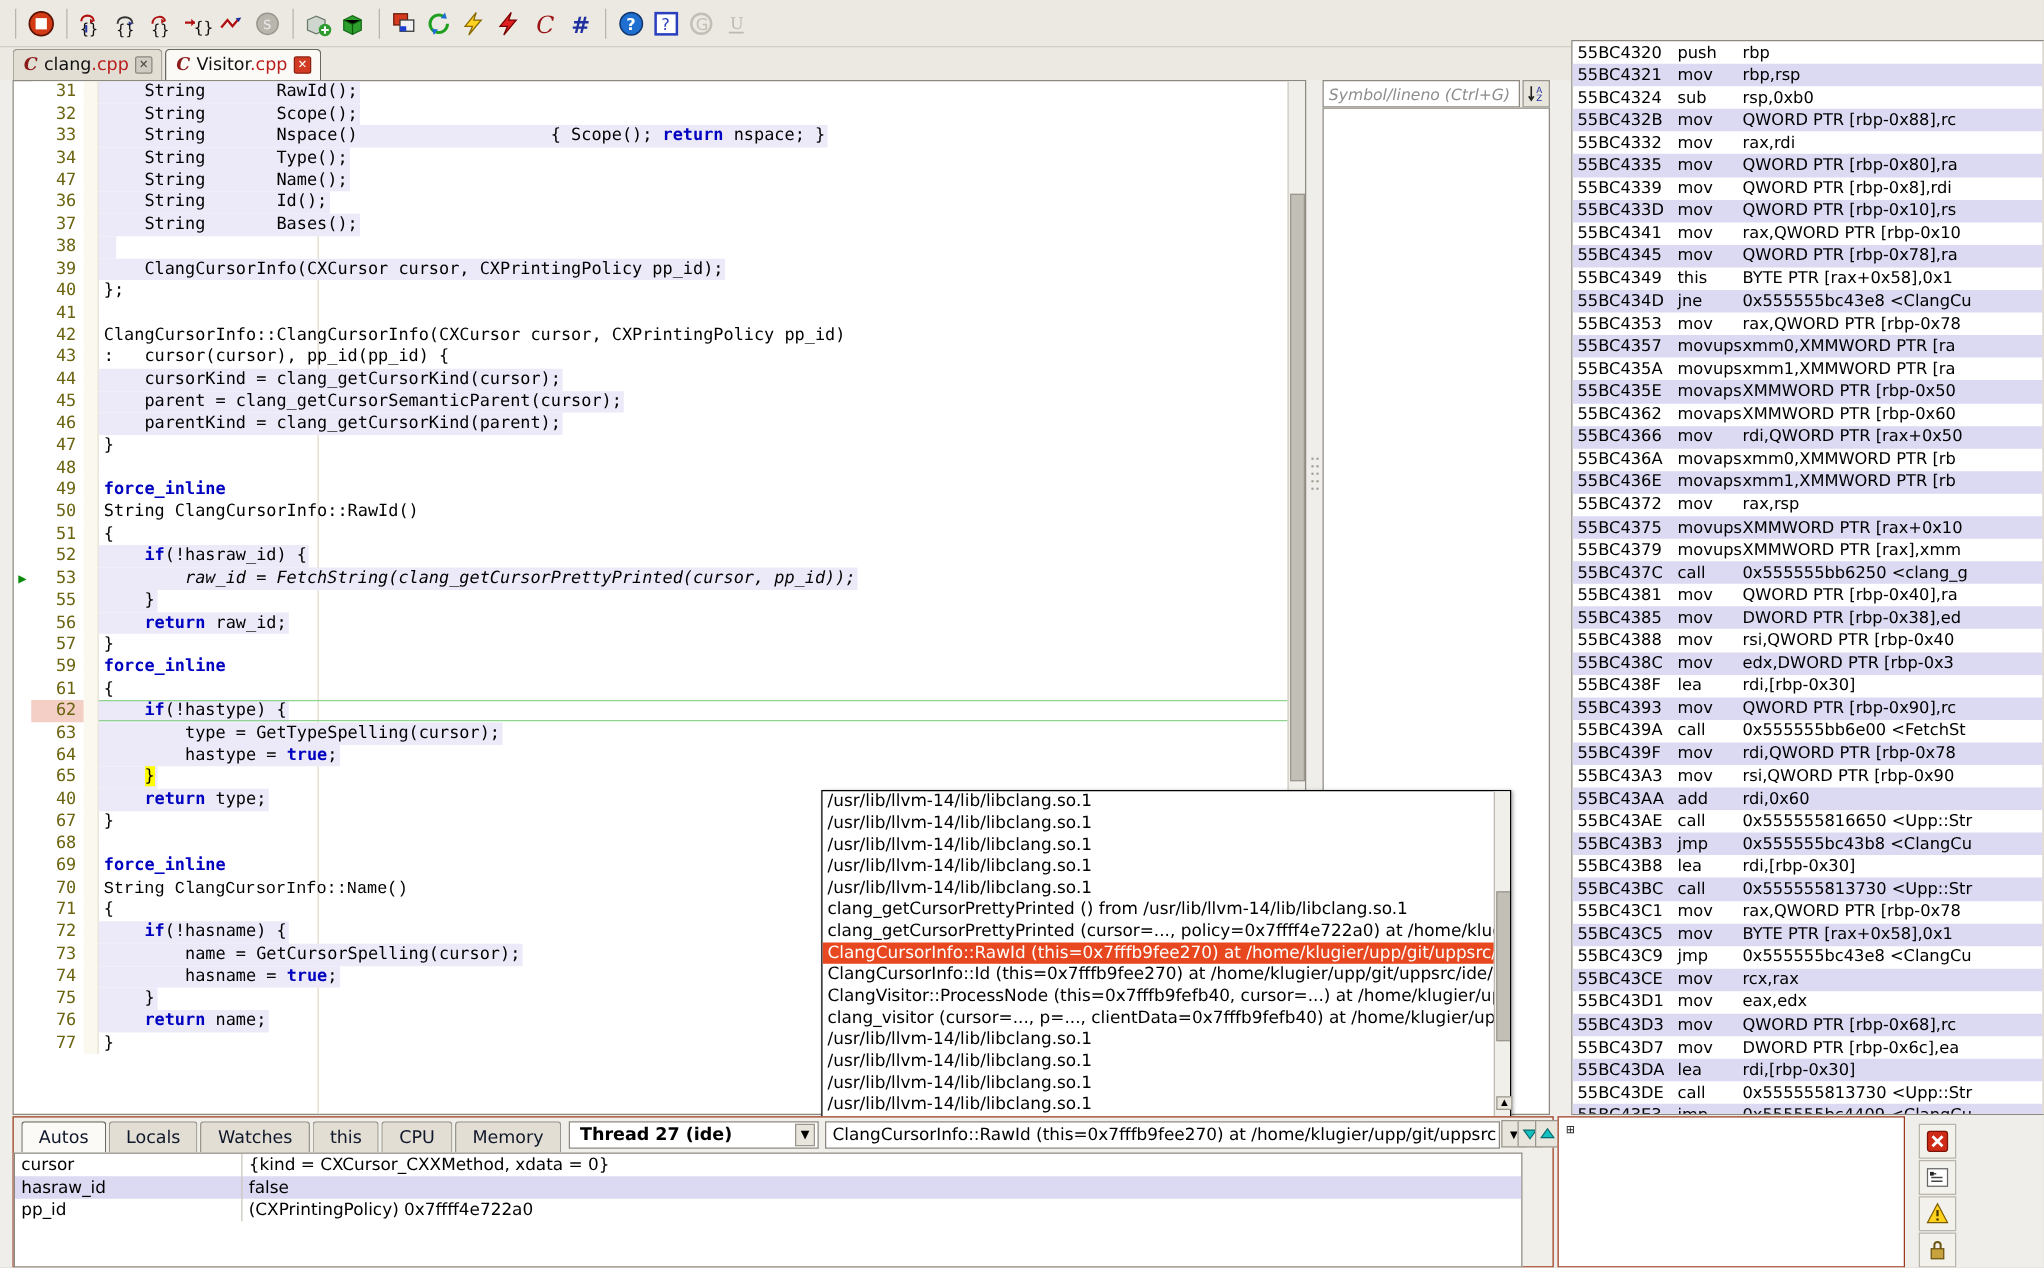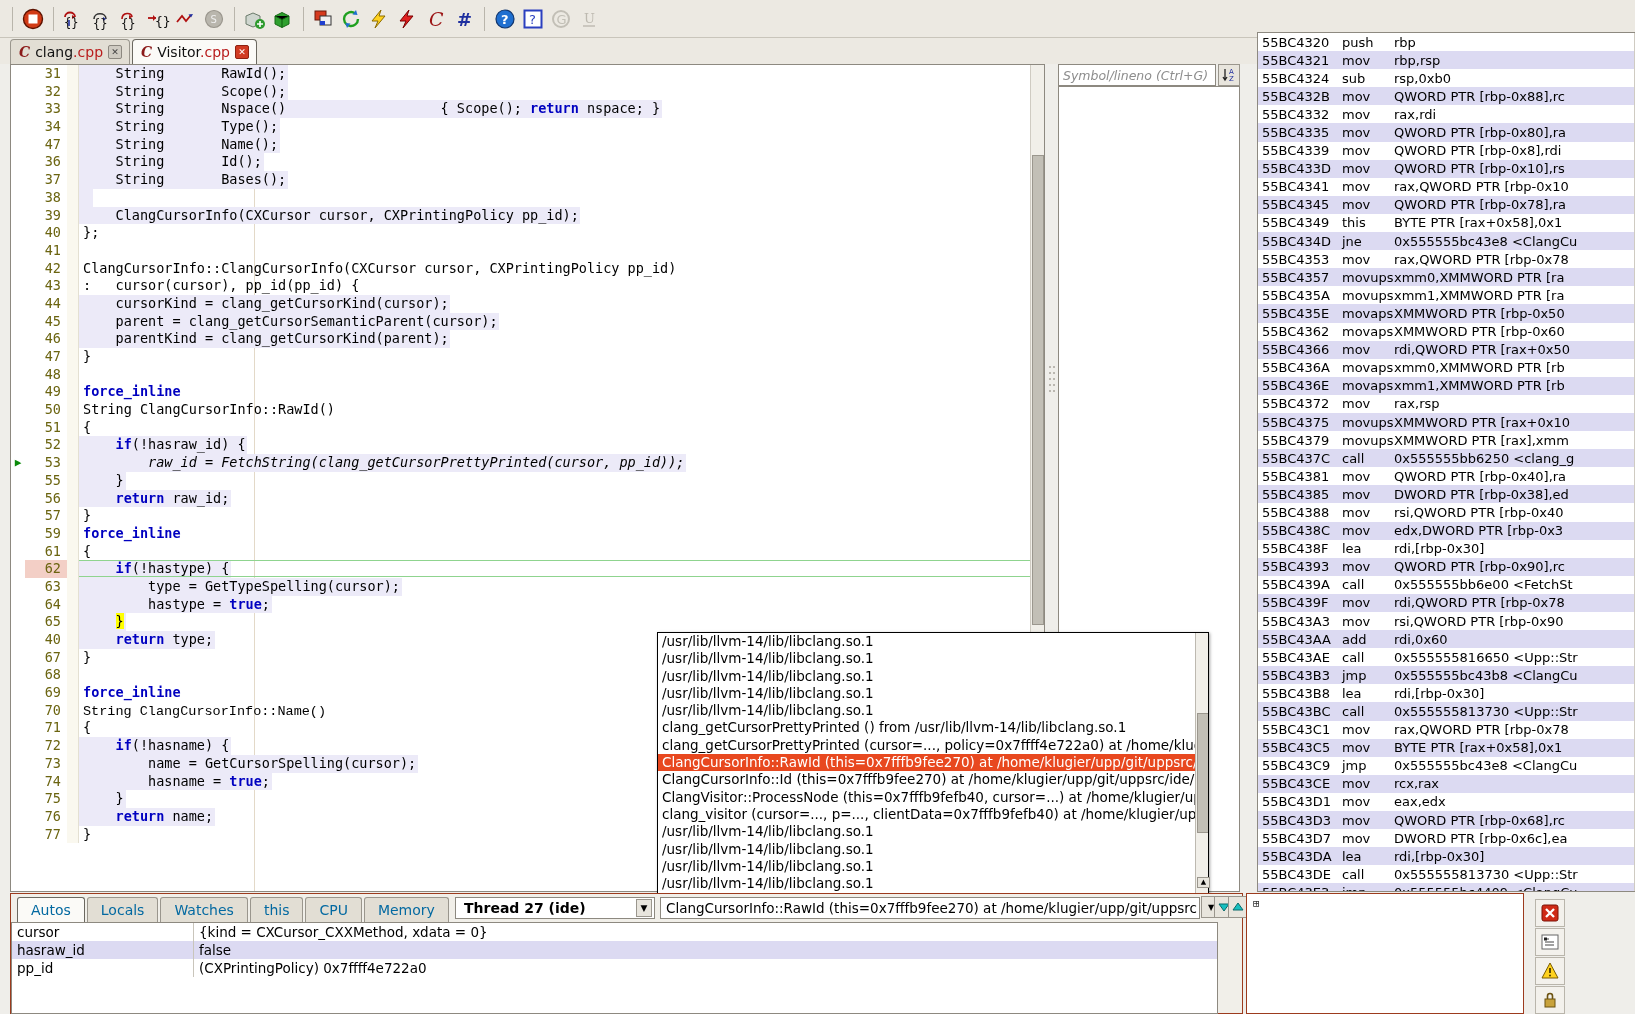--- a/index.html
+++ b/index.html
@@ -144,21 +144,21 @@
   }
 
   
   #bottom {
     position: absolute; left: 10px; top: 893px; width: 1233px; height: 121px;
     background: #f1efe9; border: 1px solid #9c3b1e;
   }
   #btabs { display: flex; align-items: flex-end; height: 28px; padding-left: 6px; }
   .btab {
     height: 25px; padding: 0 13px; display: flex; align-items: center;
-    font-size: 14px; color: #0369a1;
+    font-size: 14px; color: #0f172a;
     border: 1px solid #9a968d; border-bottom: none; border-radius: 3px 3px 0 0;
     background: #e2ded4; margin-right: 2px;
   }
   .btab.active { background: #fbfaf7; border-color: #6b6860; }
   #threadsel {
     position: absolute; left: 455px; top: 897px; width: 200px; height: 22px;
     border: 1px solid #8d8980; background: #fff;
     display: flex; align-items: center; justify-content: space-between;
     font-size: 14px; font-weight: bold; padding: 0 2px 0 8px;
   }

